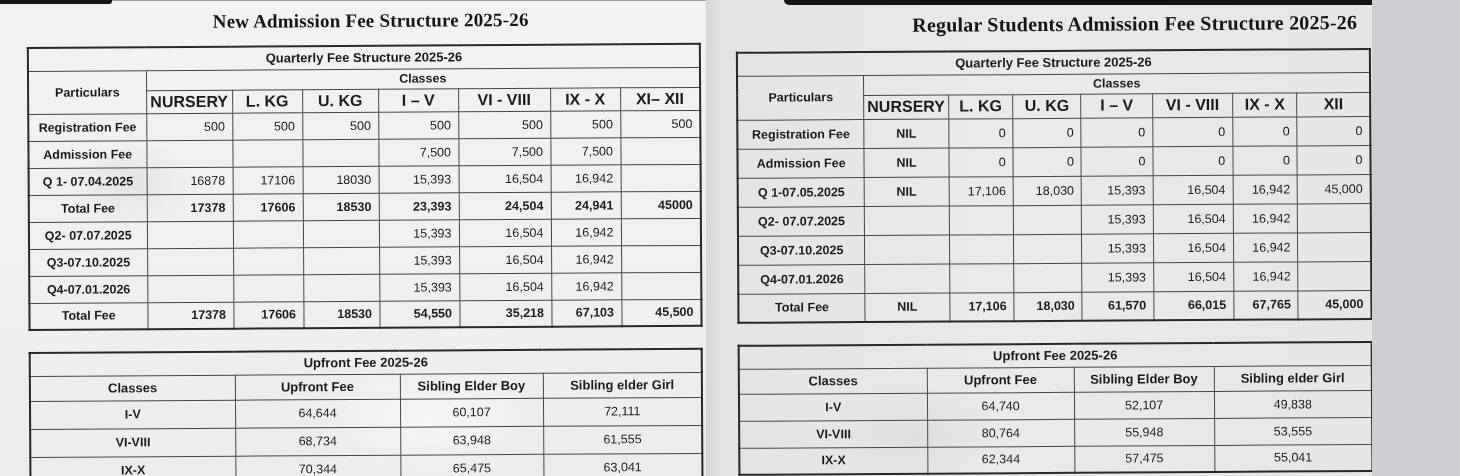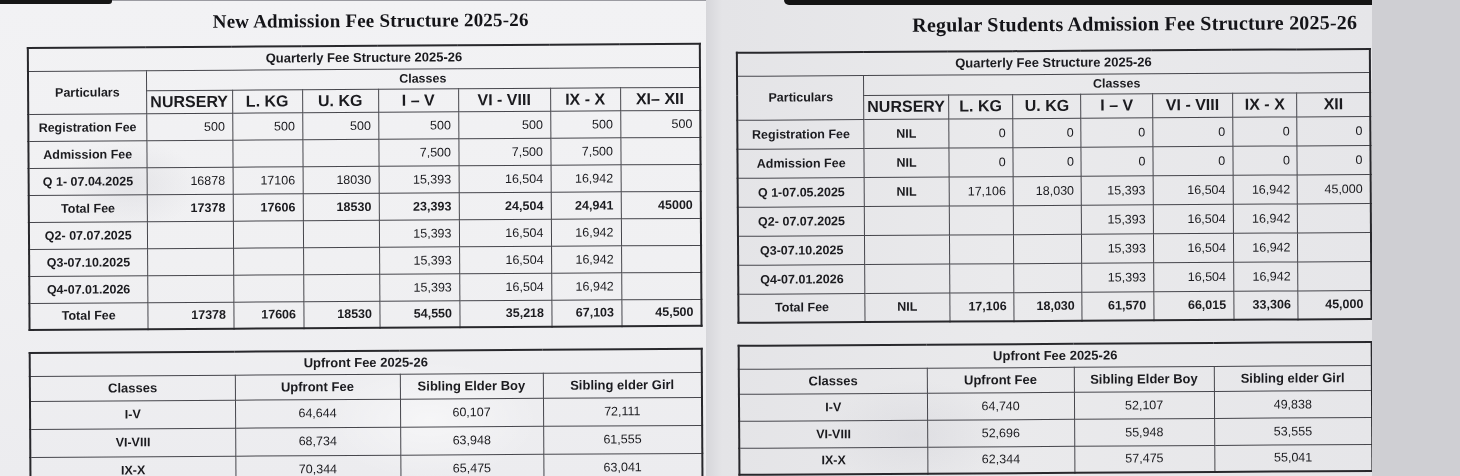--- a/index.html
+++ b/index.html
@@ -341,21 +341,21 @@
           <td class="num">16,942</td>
           <td class="num"></td>
         </tr>
         <tr class="data total">
           <td class="lbl c">Total Fee</td>
           <td class="nil">NIL</td>
           <td class="num">17,106</td>
           <td class="num">18,030</td>
           <td class="num">61,570</td>
           <td class="num">66,015</td>
-          <td class="num">33,306</td>
+          <td class="num">67,765</td>
           <td class="num">45,000</td>
         </tr>
       </tbody>
         </table>
 
       <table class="tbl uf uf-right">
         <colgroup>
           <col style="width:213px">
             <col style="width:160px">
             <col style="width:145px">
@@ -372,21 +372,21 @@
           <td>Sibling elder Girl</td>
         </tr>
         <tr class="data">
           <td class="lbl">I-V</td>
           <td class="num">64,740</td>
           <td class="num">52,107</td>
           <td class="num">49,838</td>
         </tr>
         <tr class="data">
           <td class="lbl">VI-VIII</td>
-          <td class="num">52,696</td>
+          <td class="num">80,764</td>
           <td class="num">55,948</td>
           <td class="num">53,555</td>
         </tr>
         <tr class="data">
           <td class="lbl">IX-X</td>
           <td class="num">62,344</td>
           <td class="num">57,475</td>
           <td class="num">55,041</td>
         </tr>
       </tbody>

